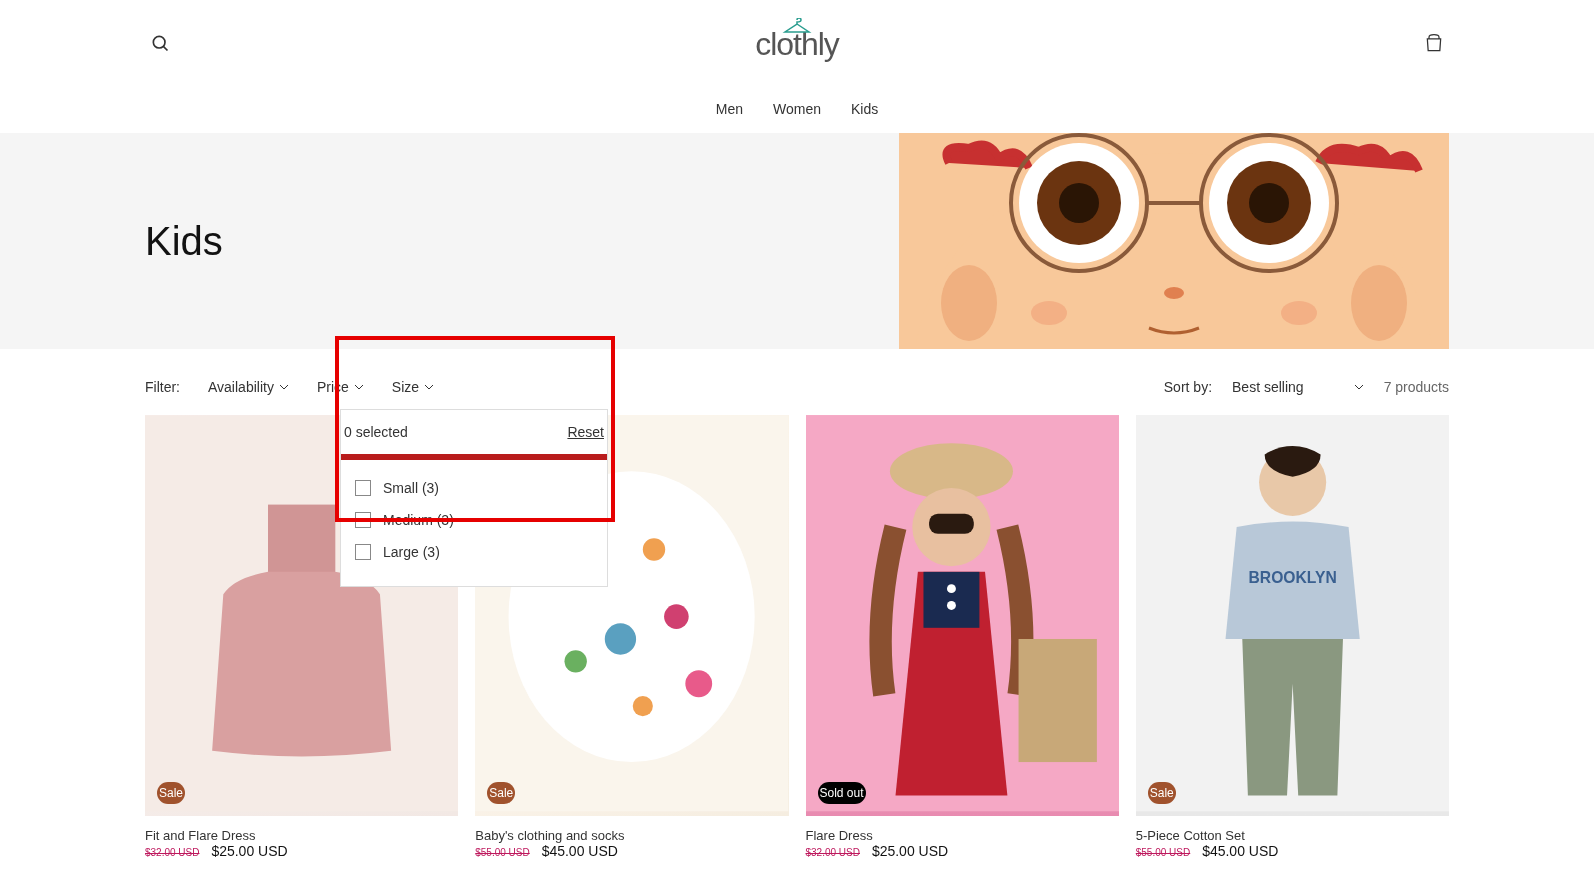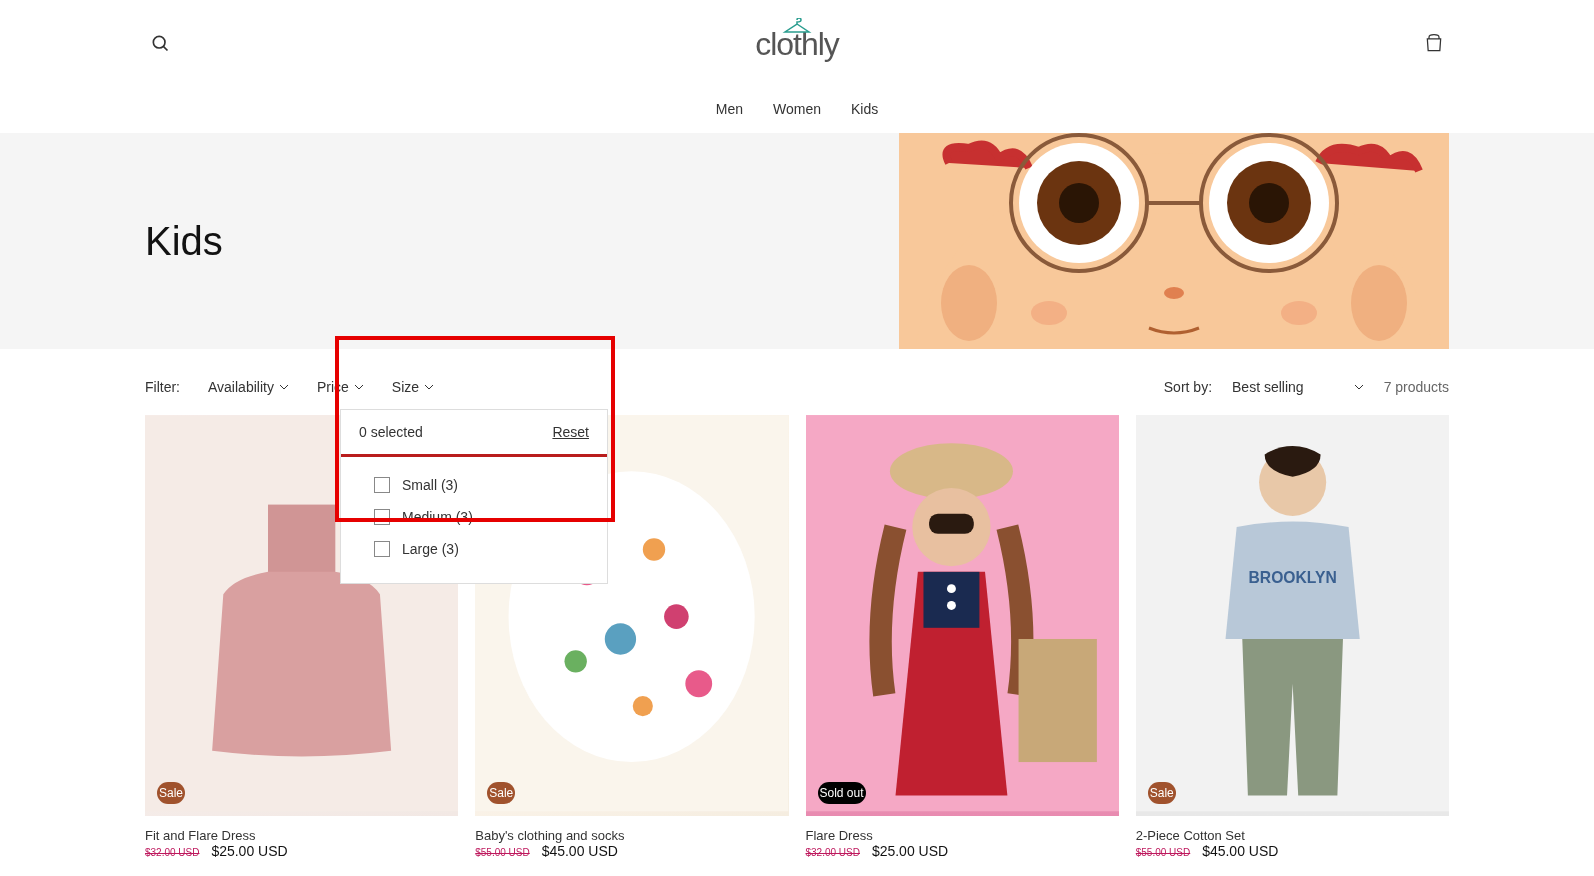--- a/index.html
+++ b/index.html
@@ -16,23 +16,23 @@
 .hero-img { position: absolute; right: 145px; top: 0; width: 550px; height: 216px; background: #fff; }
 .filters-bar { display: flex; align-items: center; justify-content: space-between; padding: 30px 145px 20px; font-size: 14px; color: #333; position: relative; }
 .filters-left { display: flex; align-items: center; gap: 28px; }
 .filter-item { display: flex; align-items: center; gap: 5px; cursor: pointer; }
 .filter-item.active { text-underline-offset: 3px; }
 .chevron { width: 10px; height: 10px; }
 .sort-section { display: flex; align-items: center; gap: 20px; }
 .sort-select { display: flex; align-items: center; gap: 50px; cursor: pointer; }
 .product-count { color: #666; }
 .size-dropdown { position: absolute; top: 60px; left: 340px; width: 268px; background: #fff; border: 1px solid #ddd; z-index: 10; }
-.dropdown-header { display: flex; justify-content: space-between; padding: 14px 18px; border-bottom: 3px solid #b91c1c; font-size: 14px; }
+.dropdown-header { display: flex; justify-content: space-between; padding: 14px 3px; border-bottom: 6px solid #b91c1c; font-size: 14px; }
 .reset-link { text-decoration: underline; cursor: pointer; color: #333; }
-.dropdown-body { padding: 12px 33px 18px; }
+.dropdown-body { padding: 12px 14px 18px; }
 .checkbox-row { display: flex; align-items: center; gap: 12px; padding: 8px 0; font-size: 14px; cursor: pointer; }
 .checkbox { width: 16px; height: 16px; border: 1px solid #888; }
 .highlight-box { position: absolute; border: 4px solid #e60000; pointer-events: none; z-index: 20; }
 .products { display: grid; grid-template-columns: repeat(4, 1fr); gap: 17px; padding: 0 145px 40px; }
 .product { }
 .product-img { width: 100%; aspect-ratio: 0.79; background: #eee; position: relative; margin-bottom: 12px; }
 .badge { position: absolute; bottom: 12px; left: 12px; padding: 4px 2px; border-radius: 20px; font-size: 12px; color: #fff; }
 .badge-sale { background: #a0522d; }
 .badge-soldout { background: #000; }
 .product-title { font-size: 13px; color: #333; margin-bottom: 0; }
@@ -224,19 +224,19 @@
       <svg width="100%" height="100%" viewBox="0 0 280 354">
           <rect width="280" height="354" fill="#f2f2f2"></rect>
           <circle cx="140" cy="60" r="30" fill="#e8c8a8"></circle>
           <path d="M115 35 Q140 20 165 35 Q165 50 140 55 Q115 50 115 35" fill="#2a1a10"></path>
           <path d="M90 100 Q140 90 190 100 L200 200 L80 200 Z" fill="#b8c8d8"></path>
           <text x="140" y="150" font-size="14" fill="#3a6090" text-anchor="middle" font-weight="bold">BROOKLYN</text>
           <path d="M95 200 L185 200 L180 340 L145 340 L140 240 L135 340 L100 340 Z" fill="#8a9880"></path>
         </svg>
       <span class="badge badge-sale">Sale</span>
     </div>
-    <div class="product-title">2-Piece Cotton Set</div>
+    <div class="product-title">5-Piece Cotton Set</div>
     <div class="product-prices">
       <span class="price-old">$55.00 USD</span>
       <span class="price-new">$45.00 USD</span>
     </div>
   </div>
 </div>
 
 </body></html>

